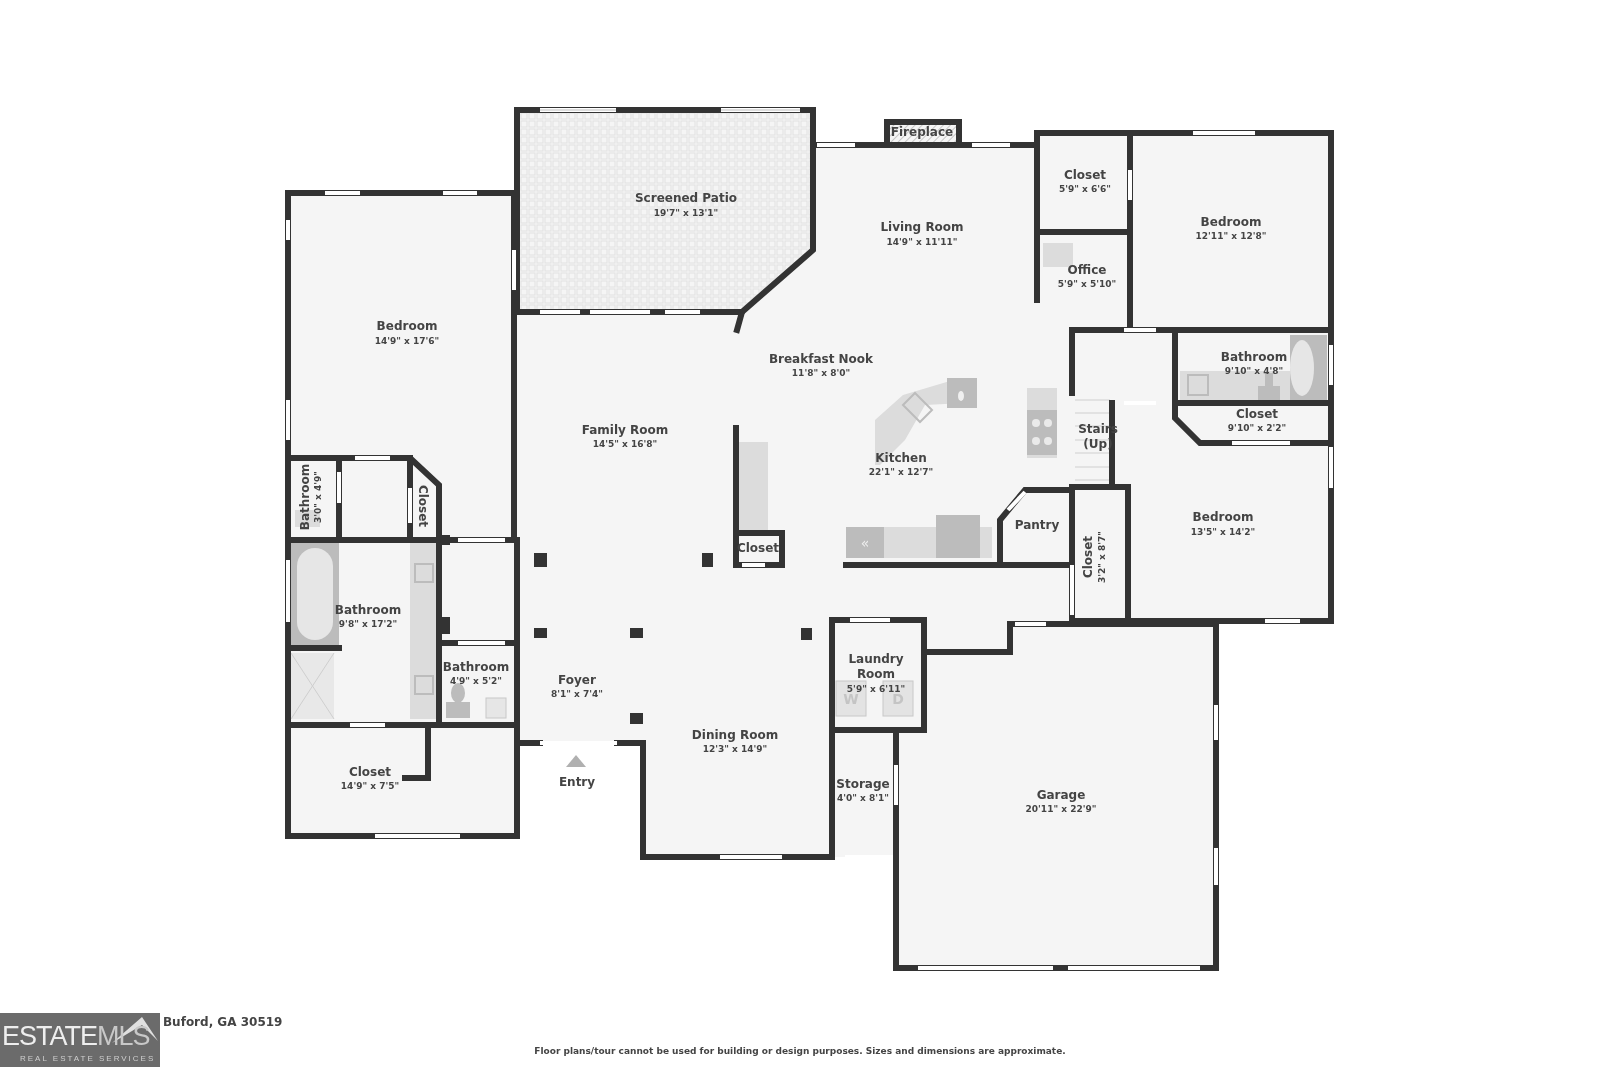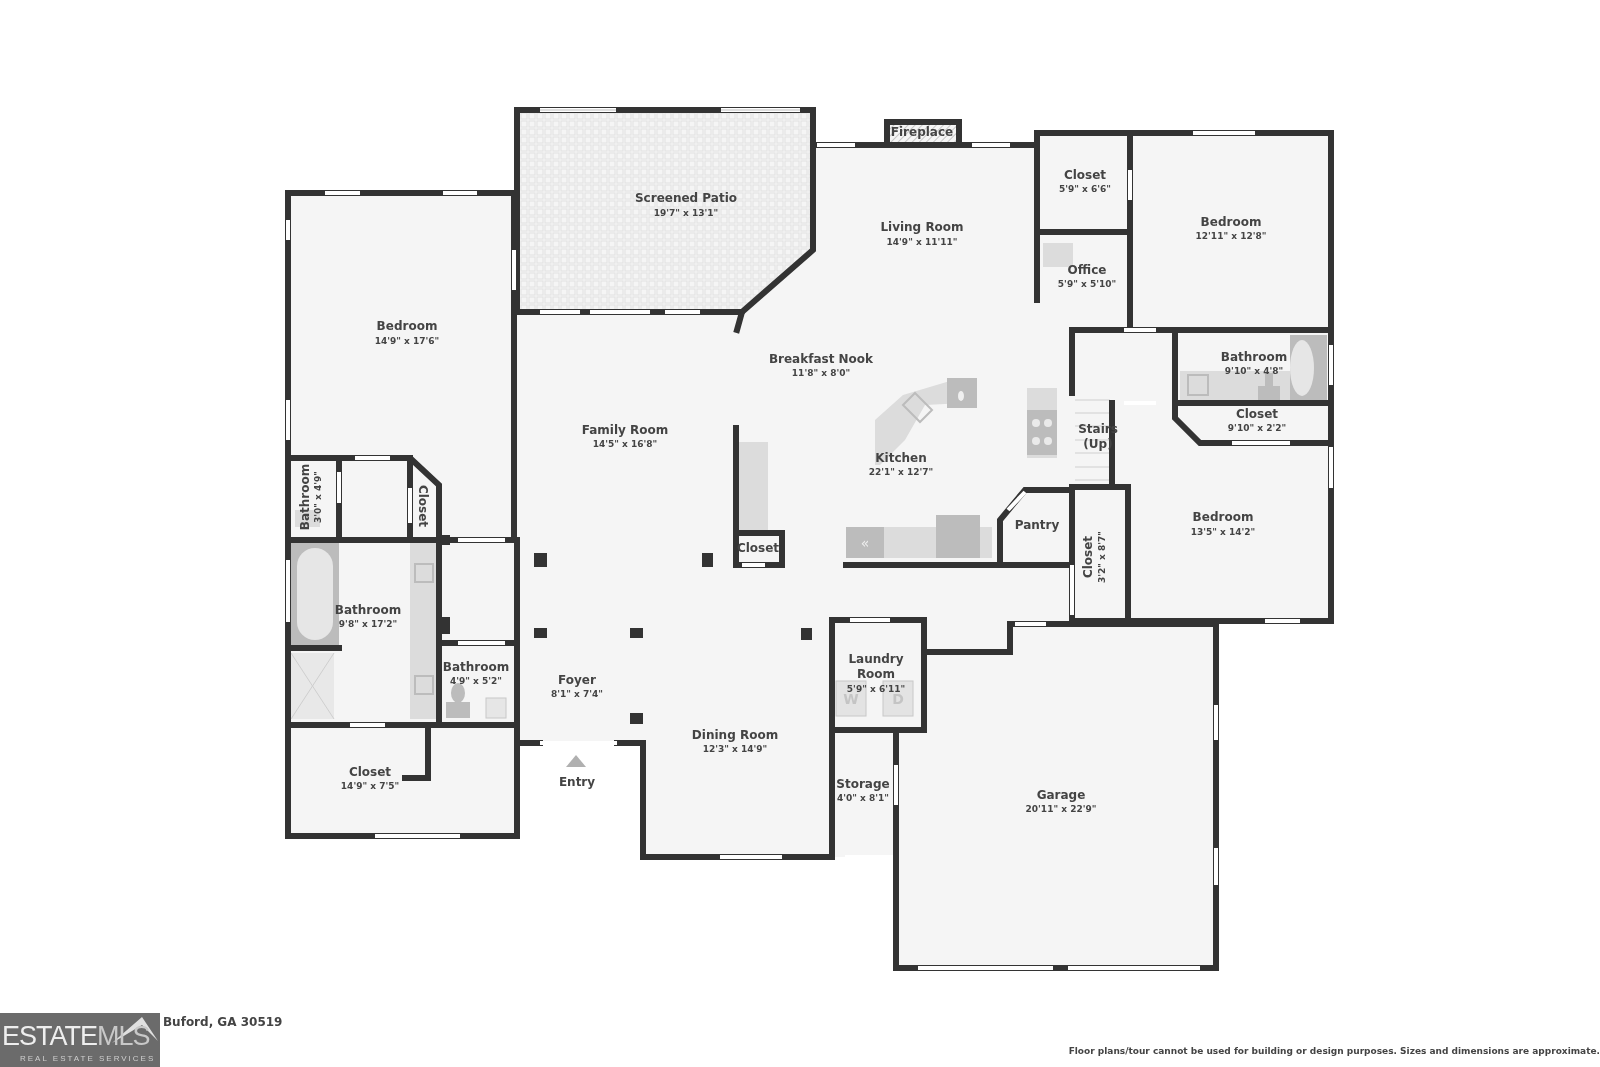--- a/index.html
+++ b/index.html
@@ -8,21 +8,21 @@
   .room-fill { fill: #f5f5f5; }
   .wall { stroke: #333333; stroke-width: 6; fill: none; stroke-linecap: square; }
   .win { stroke: #ffffff; stroke-width: 4; }
   .win-line { stroke: #bdbdbd; stroke-width: 1; }
   .label { font-family: "DejaVu Sans", sans-serif; font-weight: bold; font-size: 12px; fill: #444444; text-anchor: middle; }
   .dim { font-family: "DejaVu Sans", sans-serif; font-weight: bold; font-size: 9px; fill: #444444; text-anchor: middle; }
   .fixture { fill: #dcdcdc; }
   .fixture-dark { fill: #bcbcbc; }
   .col { fill: #333333; }
   #footer-address { position: absolute; left: 28px; top: 1015px; font-size: 12px; font-weight: bold; color: #444444; }
-  #disclaimer { position: absolute; left: 0; width: 1600px; top: 1046px; text-align: right; font-size: 9px; font-weight: bold; color: #444444; }
+  #disclaimer { position: absolute; left: 0; width: 1600px; top: 1046px; text-align: center; font-size: 9px; font-weight: bold; color: #444444; }
   #logo { position: absolute; left: 0; top: 1013px; width: 160px; height: 54px; background: #6b6b6b; }
   #logo-main { position: absolute; left: 2px; top: 8px; font-size: 27px; color: #eeeeee; letter-spacing: -1px; font-family: "Liberation Sans", sans-serif; }
   #logo-main .mls { color: #c8c8c8; margin-top: 27px; }
   #logo-sub { position: absolute; left: 20px; top: 41px; font-size: 8px; letter-spacing: 2px; color: #cfcfcf; font-family: "Liberation Sans", sans-serif; }
   #logo-roof { position: absolute; left: 112px; top: 0px; }
 </style>
 </head>
 <body>
 
 <svg id="plan" viewBox="0 0 1600 1067" xmlns="http://www.w3.org/2000/svg">

